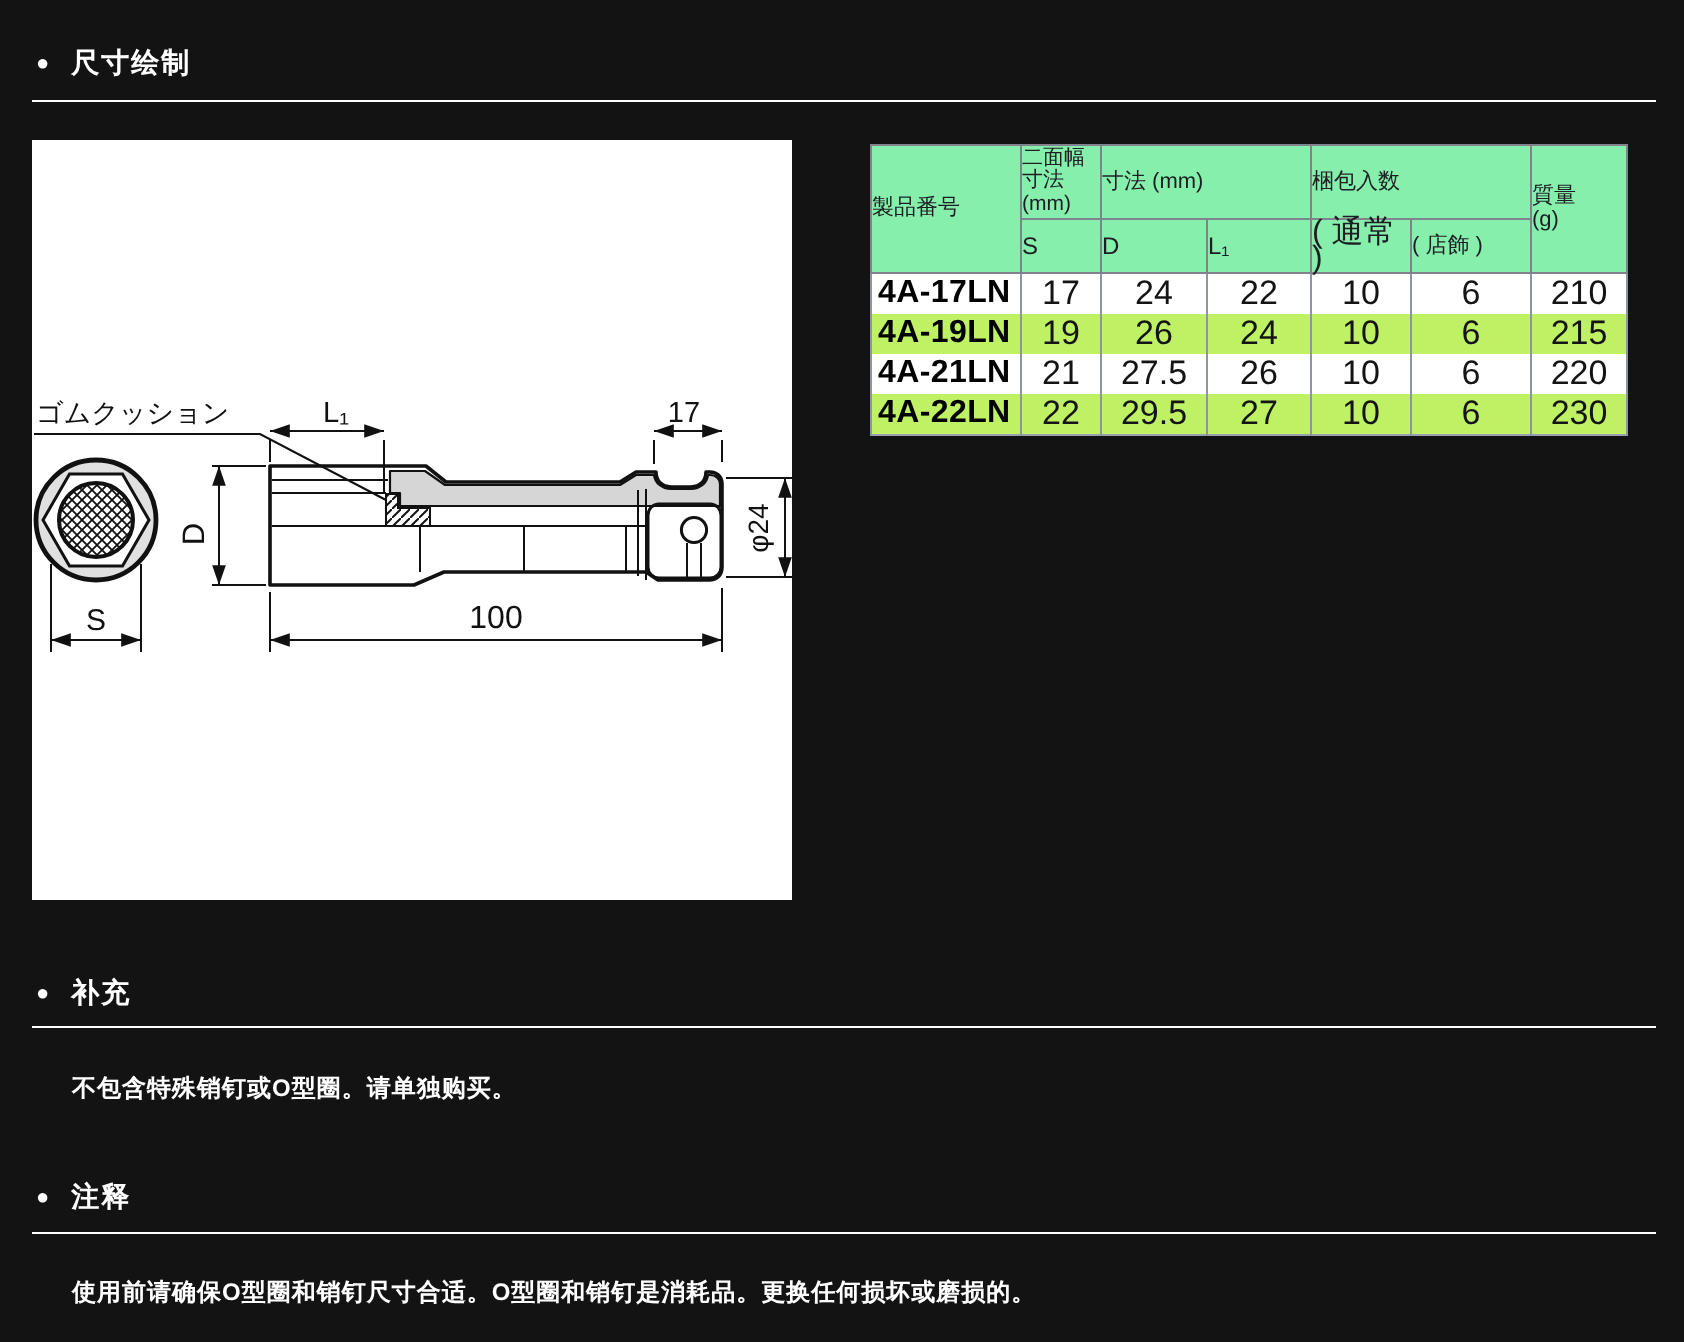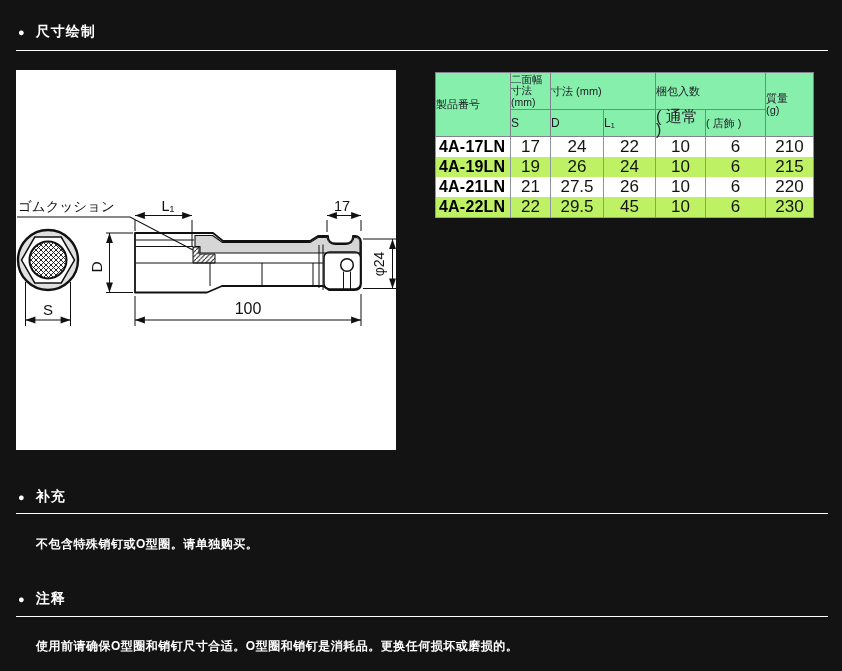--- a/index.html
+++ b/index.html
@@ -192,21 +192,21 @@
       <td>27.5</td>
       <td>26</td>
       <td>10</td>
       <td>6</td>
       <td>220</td>
     </tr>
     <tr class="alt">
       <td class="prod">4A-22LN</td>
       <td>22</td>
       <td>29.5</td>
-      <td>45</td>
+      <td>27</td>
       <td>10</td>
       <td>6</td>
       <td>230</td>
     </tr>
   </tbody>
 </table>
 
 <div class="section-header" style="top:488px;">
   <span class="bullet">●</span>
   <span class="section-title">补充</span>

